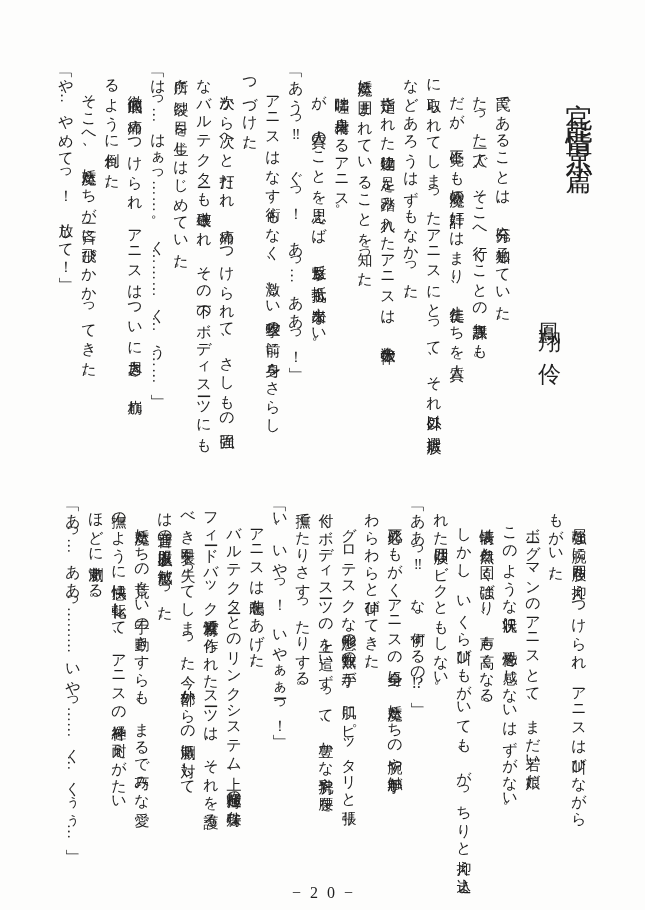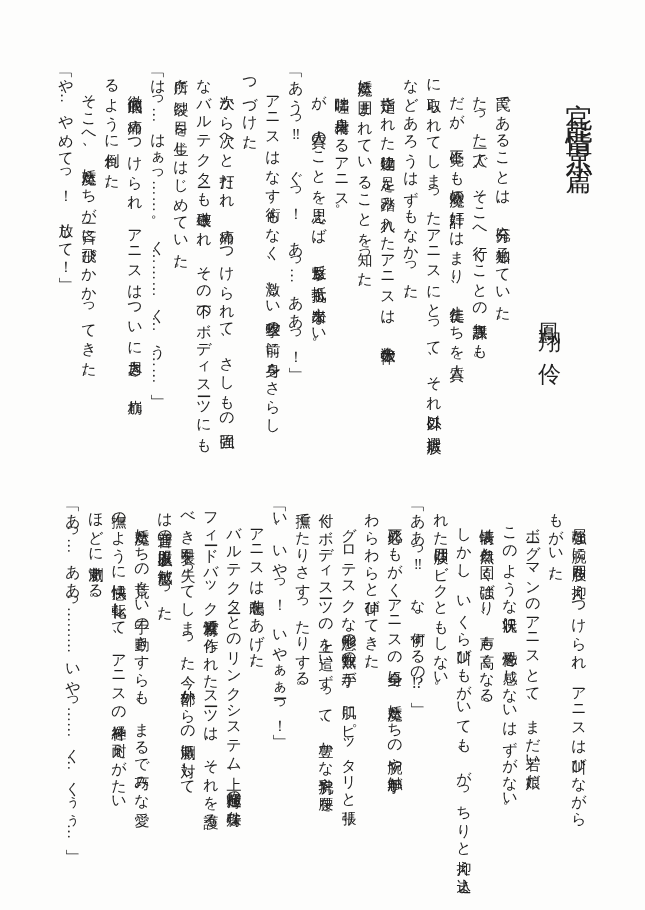--- a/index.html
+++ b/index.html
@@ -172,14 +172,15 @@
 
       <p class="line">　妖魔たちの荒々しい手の動きすらも、まるで巧みな愛</p>
 
       <p class="line">撫のように快感に転化して、アニスの神経を耐えがたい</p>
 
       <p class="line">ほどに刺激する。</p>
 
       <p class="line">「あっ…ああっ………いやっ……く…くぅぅ…」</p>
     </div>
 
+  <div class="page-number">−20−</div>
 
 </div>
 
 </body></html>

